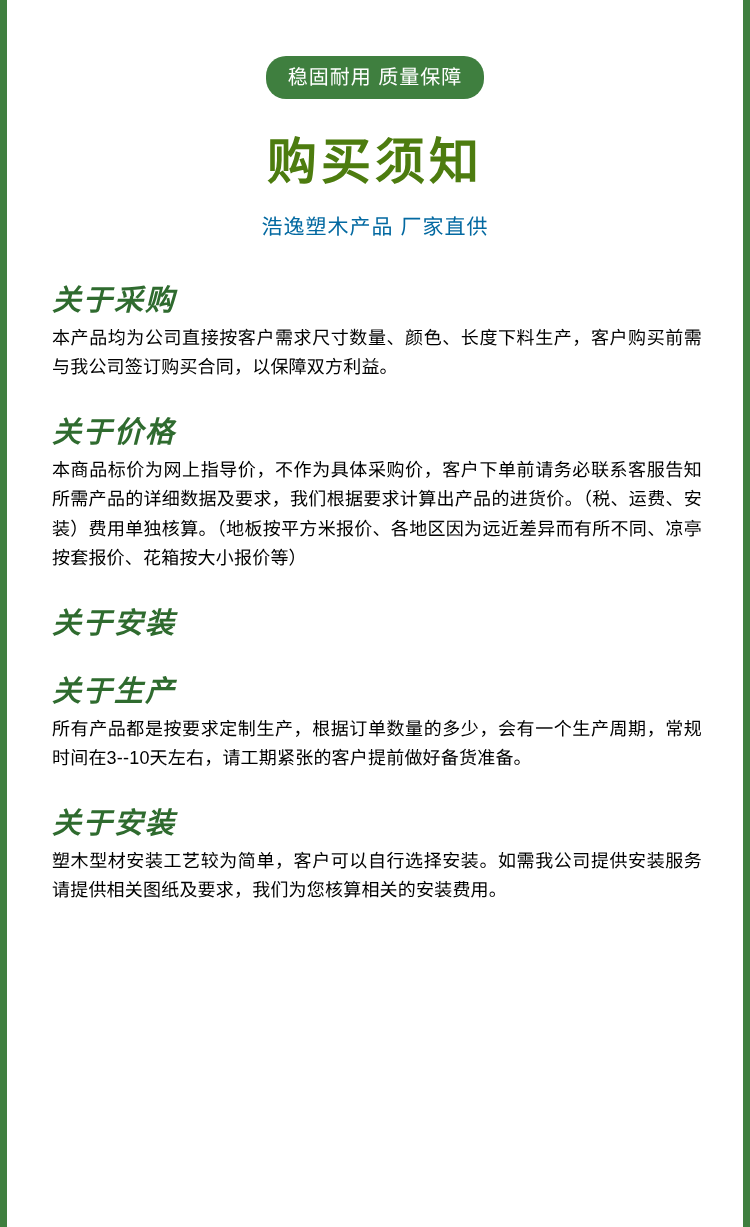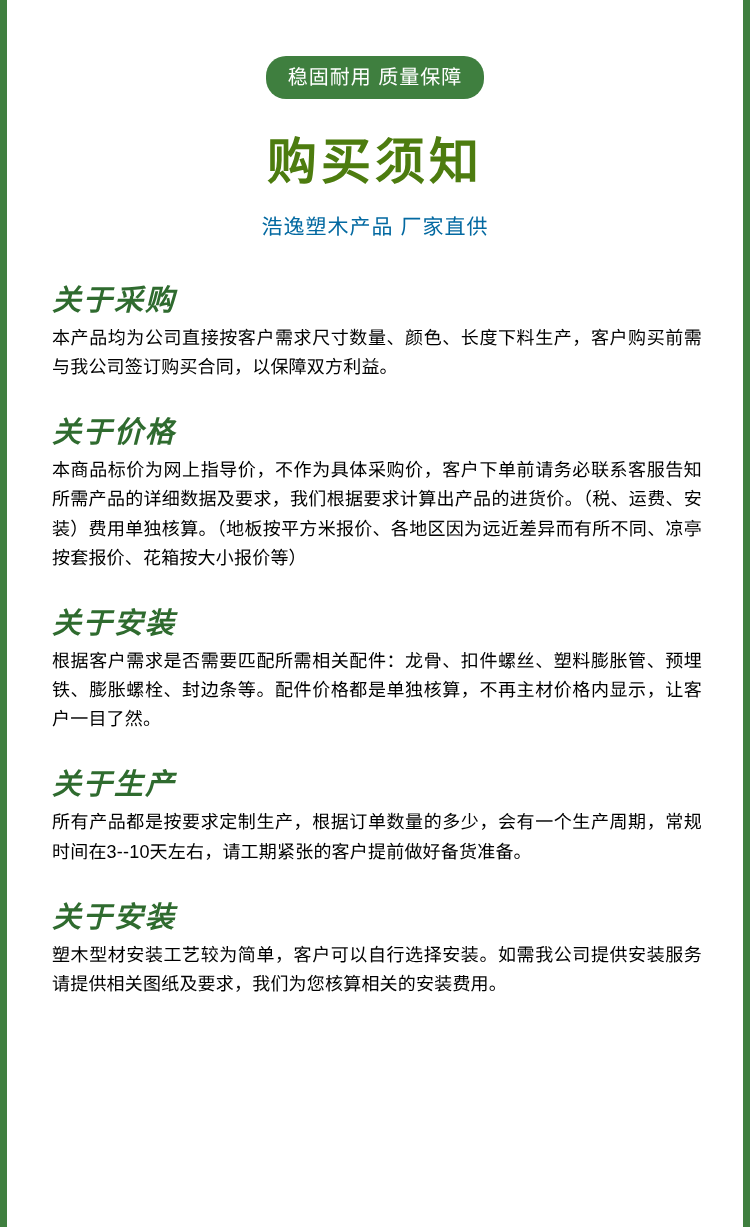--- a/index.html
+++ b/index.html
@@ -118,21 +118,20 @@
         <p class="sec-body">本产品均为公司直接按客户需求尺寸数量、颜色、长度下料生产，客户购买前需与我公司签订购买合同，以保障双方利益。</p>
       </div>
 
       <div class="section">
         <h2 class="sec-title">关于价格</h2>
         <p class="sec-body">本商品标价为网上指导价，不作为具体采购价，客户下单前请务必联系客服告知所需产品的详细数据及要求，我们根据要求计算出产品的进货价。（税、运费、安装）费用单独核算。（地板按平方米报价、各地区因为远近差异而有所不同、凉亭按套报价、花箱按大小报价等）</p>
       </div>
 
       <div class="section">
         <h2 class="sec-title">关于安装</h2>
-        <p class="sec-body">根据客户需求是否需要匹配所需相关配件：龙骨、扣件螺丝、塑料膨胀管、预埋铁、膨胀螺栓、封边条等。配件价格都是单独核算，不再主材价格内显示，让客户一目了然。</p>
       </div>
 
       <div class="section">
         <h2 class="sec-title">关于生产</h2>
         <p class="sec-body">所有产品都是按要求定制生产，根据订单数量的多少，会有一个生产周期，常规时间在3--10天左右，请工期紧张的客户提前做好备货准备。</p>
       </div>
 
 
       <div class="section">
         <h2 class="sec-title">关于安装</h2>

